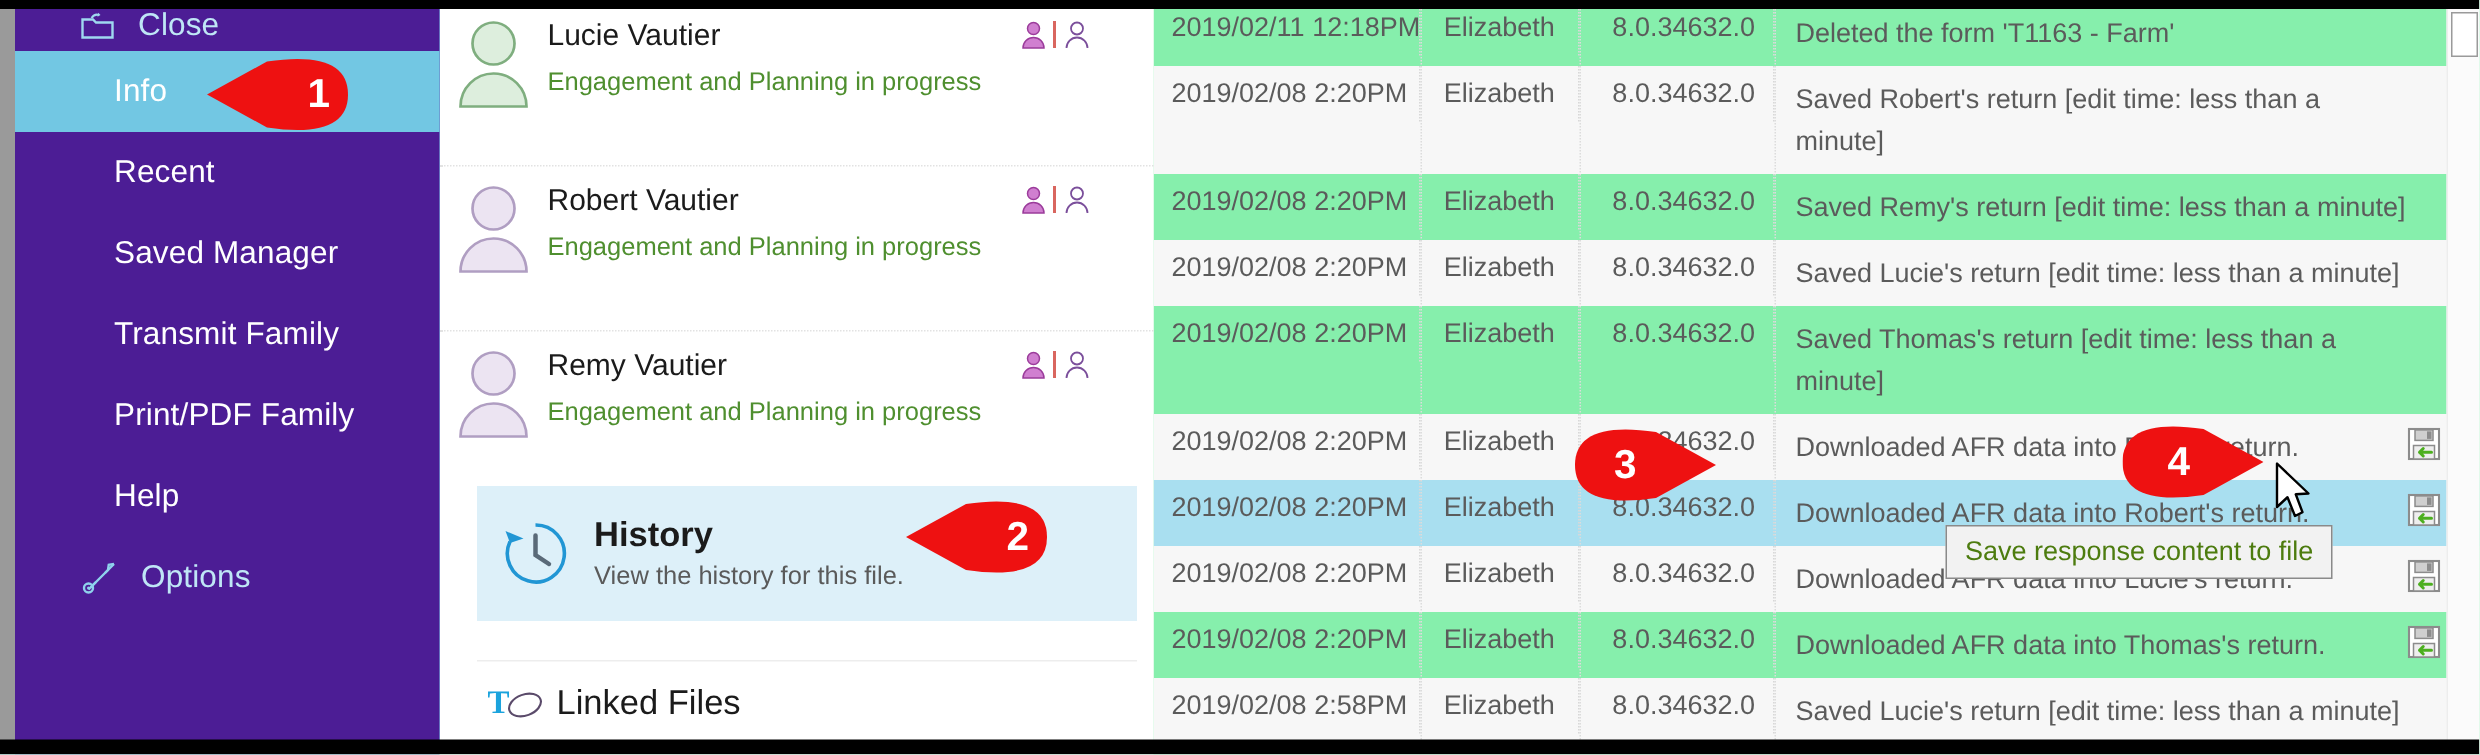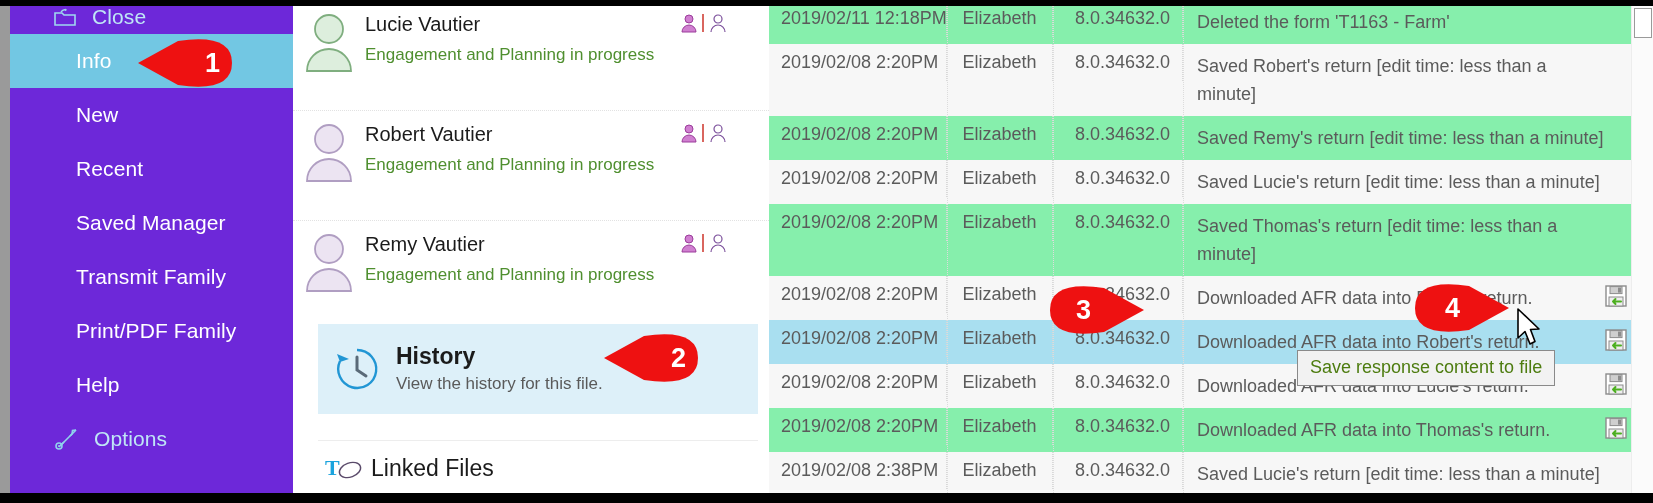--- a/index.html
+++ b/index.html
@@ -32,21 +32,21 @@
     z-index: 10;
   }
   .sidebar-edge {
     position: absolute; left: 0; top: 0;
     width: 10px; height: 503px;
     background: #9a9a9a;
   }
   .sidebar-inner {
     position: absolute; left: 10px; top: 0;
     width: 283px; height: 503px;
-    background: #6d28d9;
+    background: #4c1d95;
   }
   .nav-item {
     position: relative;
     height: 54px;
     display: flex;
     align-items: center;
     color: #ffffff;
     font-size: 21px;
     padding-left: 66px;
     letter-spacing: .1px;
@@ -239,23 +239,20 @@
             <path d="M13.5 2.5 l1.5 1.5 l-2 1.2 z" fill="#9fd9ef"></path>
           </svg>
         </span>
         <span class="nav-label">Close</span>
       </div>
 
       <div class="nav-item selected">
         <span class="nav-label">Info</span>
       </div>
       <div class="nav-item">
-        <span class="nav-label">New</span>
-      </div>
-      <div class="nav-item">
         <span class="nav-label">Recent</span>
       </div>
       <div class="nav-item">
         <span class="nav-label">Saved Manager</span>
       </div>
       <div class="nav-item">
         <span class="nav-label">Transmit Family</span>
       </div>
       <div class="nav-item">
         <span class="nav-label">Print/PDF Family</span>
@@ -472,21 +469,21 @@
             <svg width="24" height="24" viewBox="0 0 24 24">
   <rect x="2" y="2" width="20" height="20" fill="#ffffff" stroke="#8c8c8c" stroke-width="1.4"></rect>
   <rect x="6" y="2.6" width="12" height="7" fill="#cfcfcf" stroke="#8c8c8c" stroke-width="1"></rect>
   <rect x="14" y="3.6" width="3" height="5" fill="#8c8c8c"></rect>
   <rect x="5" y="13" width="14" height="9" fill="#eeeeee" stroke="#8c8c8c" stroke-width="1"></rect>
   <path d="M17 17.5 L9 17.5 M11.5 15 L9 17.5 L11.5 20" fill="none" stroke="#4caf1f" stroke-width="2" stroke-linecap="round" stroke-linejoin="round"></path>
 </svg>
           </div>
         </div>
         <div class="hrow alt">
-          <div class="c-date">2019/02/08 2:38PM</div>
+          <div class="c-date">2019/02/08 2:58PM</div>
           <div class="c-user">Elizabeth</div>
           <div class="c-ver">8.0.34632.0</div>
           <div class="c-desc">Saved Lucie's return [edit time: less than a minute]</div>
         </div>
         <div class="hrow">
           <div class="c-date">2019/02/08 2:13PM</div>
           <div class="c-user">Elizabeth</div>
           <div class="c-ver">8.0.34632.0</div>
           <div class="c-desc">Saved Robert's return [edit time: less than a minute]</div>
         </div>

